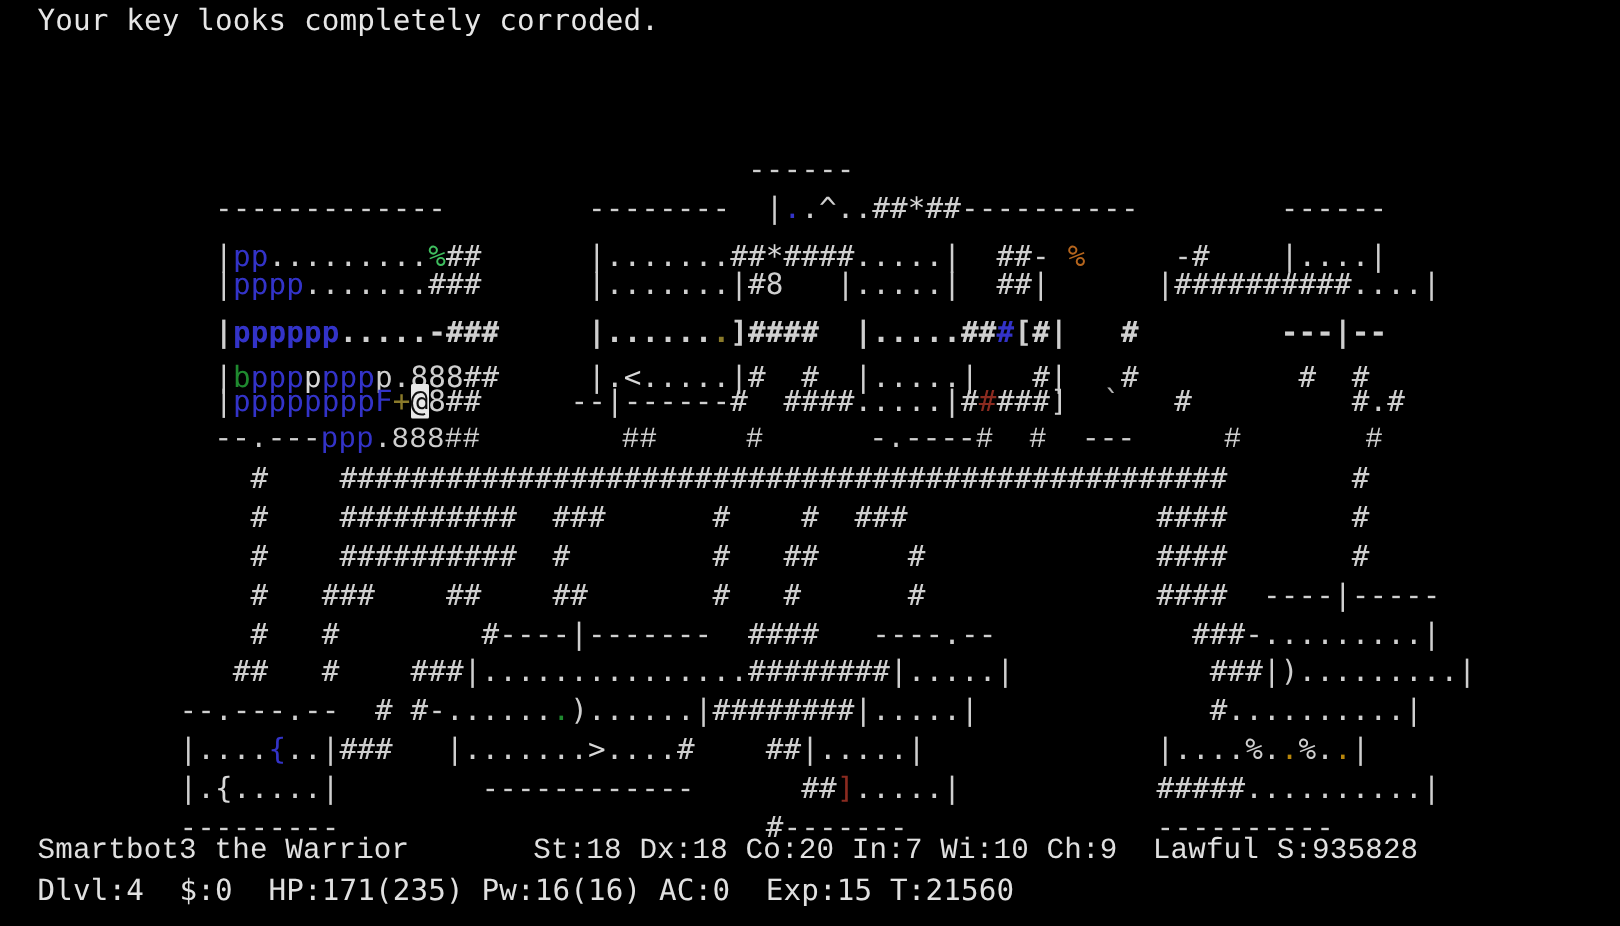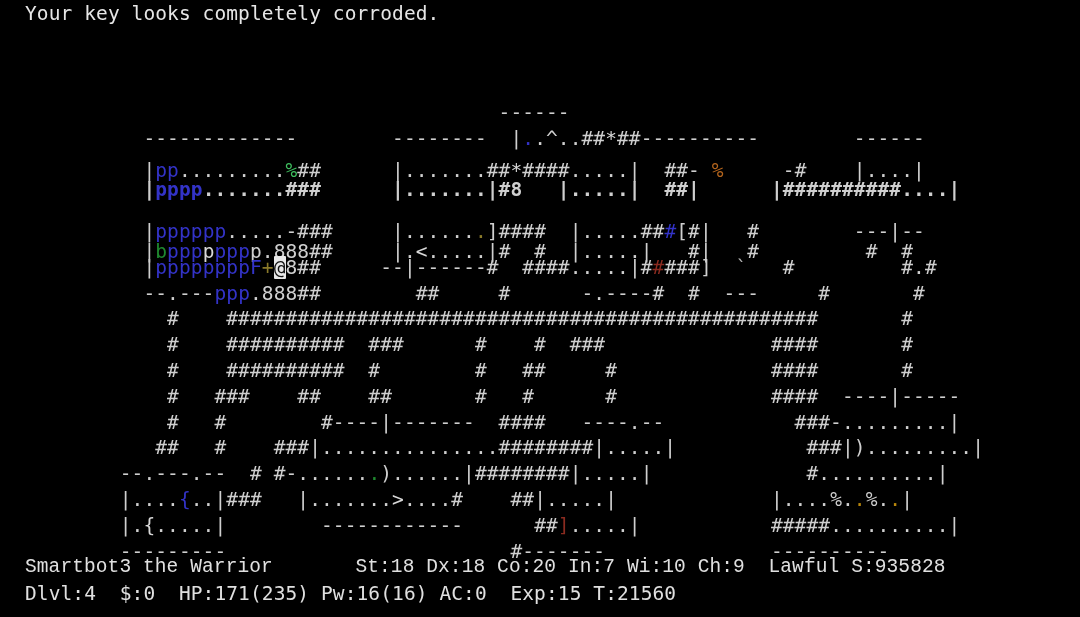--- a/index.html
+++ b/index.html
@@ -73,25 +73,25 @@
 <body>
 
 <div id="terminal">
 
   <div class="term-row" id="msg-line">Your key looks completely corroded.</div>
 
   <div id="map-area">
       <div class="term-row map-row" style="top: 100px;">                                        ------                                  </div>
       <div class="term-row map-row" style="top: 125.8px;">          -------------        --------  |<span class="c-blue">.</span>.^..##<span class="c-white">*</span>##----------        ------    </div>
       <div class="term-row map-row" style="top: 158px;">          |<span class="c-blue">p</span><span class="c-blue">p</span>.........<span class="c-ltgreen">%</span>##      |.......##<span class="c-white">*</span>####.....|  ##- <span class="c-orange">%</span>     -#    |....|    </div>
-      <div class="term-row map-row" style="top: 177.4px; font-weight: bold;">          |<span class="c-blue">p</span><span class="c-blue">p</span><span class="c-blue">p</span><span class="c-blue">p</span>.......###      |.......|#8   |.....|  ##|      |##########....| </div>
-      <div class="term-row map-row" style="top: 219px;">          |<span class="c-blue">p</span><span class="c-blue">p</span><span class="c-blue">p</span><span class="c-blue">p</span><span class="c-blue">p</span><span class="c-blue">p</span>.....-###     |......<span class="c-dkyel">.</span>]####  |.....##<span class="c-blue">#</span>[#|   #        ---|--    </div>
+      <div class="term-row map-row" style="top: 177.4px;">          |<span class="c-blue">p</span><span class="c-blue">p</span><span class="c-blue">p</span><span class="c-blue">p</span>.......###      |.......|#8   |.....|  ##|      |##########....| </div>
+      <div class="term-row map-row" style="top: 209px; font-weight: bold;">          |<span class="c-blue">p</span><span class="c-blue">p</span><span class="c-blue">p</span><span class="c-blue">p</span><span class="c-blue">p</span><span class="c-blue">p</span>.....-###     |......<span class="c-dkyel">.</span>]####  |.....##<span class="c-blue">#</span>[#|   #        ---|--    </div>
       <div class="term-row map-row" style="top: 239px;">          |<span class="c-green">b</span><span class="c-blue">p</span><span class="c-blue">p</span><span class="c-blue">p</span><span class="c-white">p</span><span class="c-blue">p</span><span class="c-blue">p</span><span class="c-blue">p</span>p.888##     |.<span class="c-white">&lt;</span>.....|#  #  |.....|   #|   #         #  #     </div>
       <div class="term-row map-row" style="top: 254.8px;">          |<span class="c-blue">p</span><span class="c-blue">p</span><span class="c-blue">p</span><span class="c-blue">p</span><span class="c-blue">p</span><span class="c-blue">p</span><span class="c-blue">p</span><span class="c-blue">p</span><span class="c-blue">F</span><span class="c-dkyel">+</span><span class="cursor">@</span>8##     --|------#  ####.....|#<span class="c-red">#</span>###]  <span class="c-gray">`</span>   #         #.#   </div>
-      <div class="term-row map-row" style="top: 280.6px;">          --.---<span class="c-blue">p</span><span class="c-blue">p</span><span class="c-blue">p</span>.888##        ##     #      -.----#  #  ---     #       #    </div>
+      <div class="term-row map-row" style="top: 280.6px; font-family: Liberation Mono, monospace;">          --.---<span class="c-blue">p</span><span class="c-blue">p</span><span class="c-blue">p</span>.888##        ##     #      -.----#  #  ---     #       #    </div>
       <div class="term-row map-row" style="top: 306.4px;">            #    ##################################################       #     </div>
       <div class="term-row map-row" style="top: 332.2px;">            #    ##########  ###      #    #  ###              ####       #     </div>
       <div class="term-row map-row" style="top: 358px;">            #    ##########  #        #   ##     #             ####       #     </div>
       <div class="term-row map-row" style="top: 383.8px;">            #   ###    ##    ##       #   #      #             ####  ----|----- </div>
       <div class="term-row map-row" style="top: 409.6px;">            #   #        #----|-------  ####   ----.--           ###-.........| </div>
       <div class="term-row map-row" style="top: 435.4px;">           ##   #    ###|...............########|.....|           ###|).........|</div>
       <div class="term-row map-row" style="top: 461.2px;">        --.---.--  # #-......<span class="c-green">.</span>)......|########|.....|             #..........|  </div>
       <div class="term-row map-row" style="top: 487px;">        |....<span class="c-blue">{</span>..|###   |.......<span class="c-white">&gt;</span>....#    ##|.....|             |....%.<span class="c-yellow">.</span>%.<span class="c-yellow">.</span>|     </div>
       <div class="term-row map-row" style="top: 512.8px;">        |.<span class="c-white">{</span>.....|        ------------      ##<span class="c-red">]</span>.....|           #####..........| </div>
       <div class="term-row map-row" style="top: 538.6px;">        ---------                        #-------              ----------       </div>

